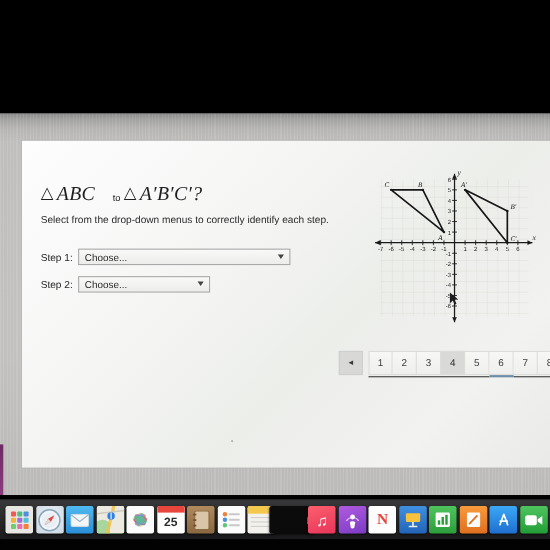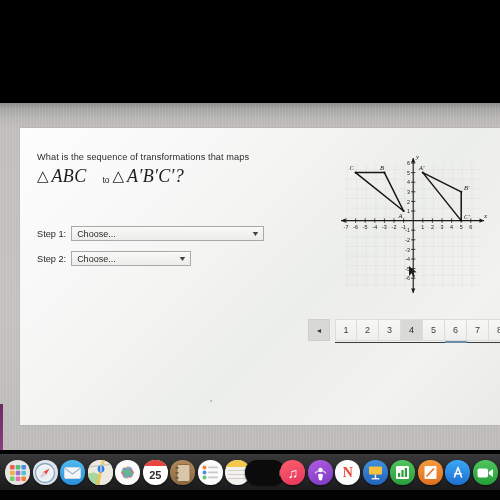--- a/index.html
+++ b/index.html
@@ -119,48 +119,48 @@
     position:absolute; left:0; top:4px; width:500px; height:36px;
     background:linear-gradient(180deg,rgba(60,60,62,.92),rgba(28,28,30,.95));
     border-top:1px solid rgba(120,120,122,.35);
     display:flex; align-items:center; padding:0 4px; gap:0px;
   }
   .dock-item {
     width:27.5px; height:34px; display:flex; align-items:center; justify-content:center;
     position:relative; cursor:pointer; flex:0 0 auto;
   }
   .app {
-    width:25px; height:25px; border-radius:12px; position:relative;
+    width:25px; height:25px; border-radius:2px; position:relative;
     display:flex; align-items:center; justify-content:center;
     font-size:8px; color:#fff; overflow:hidden;
     box-shadow:0 1px 2px rgba(0,0,0,.6);
   }
 </style>
 </head>
 <body>
 
 <div id="photo">
 
   <div id="top-bezel"></div>
   <div id="screen"></div>
   <div id="moire"></div>
   <div id="left-edge"></div>
 
   <div id="card">
 
-    <div class="q-line1">What is the sequence of transformations that maps</div>
 
     <div class="q-line2">
       <span class="tri">△</span>
       <span class="ital">ABC</span>
       <span class="to">to</span>
       <span class="tri">△</span>
       <span class="ital">A′B′C′?</span>
     </div>
 
+    <div class="q-line3">Select from the drop-down menus to correctly identify each step.</div>
 
     <div class="step-row" id="step1-row">
       <span class="step-label">Step 1:</span>
       <div class="dropdown" id="step1-dropdown">
         <span>Choose...</span>
         <span class="caret">▼</span>
       </div>
     </div>
 
     <div class="step-row" id="step2-row">

